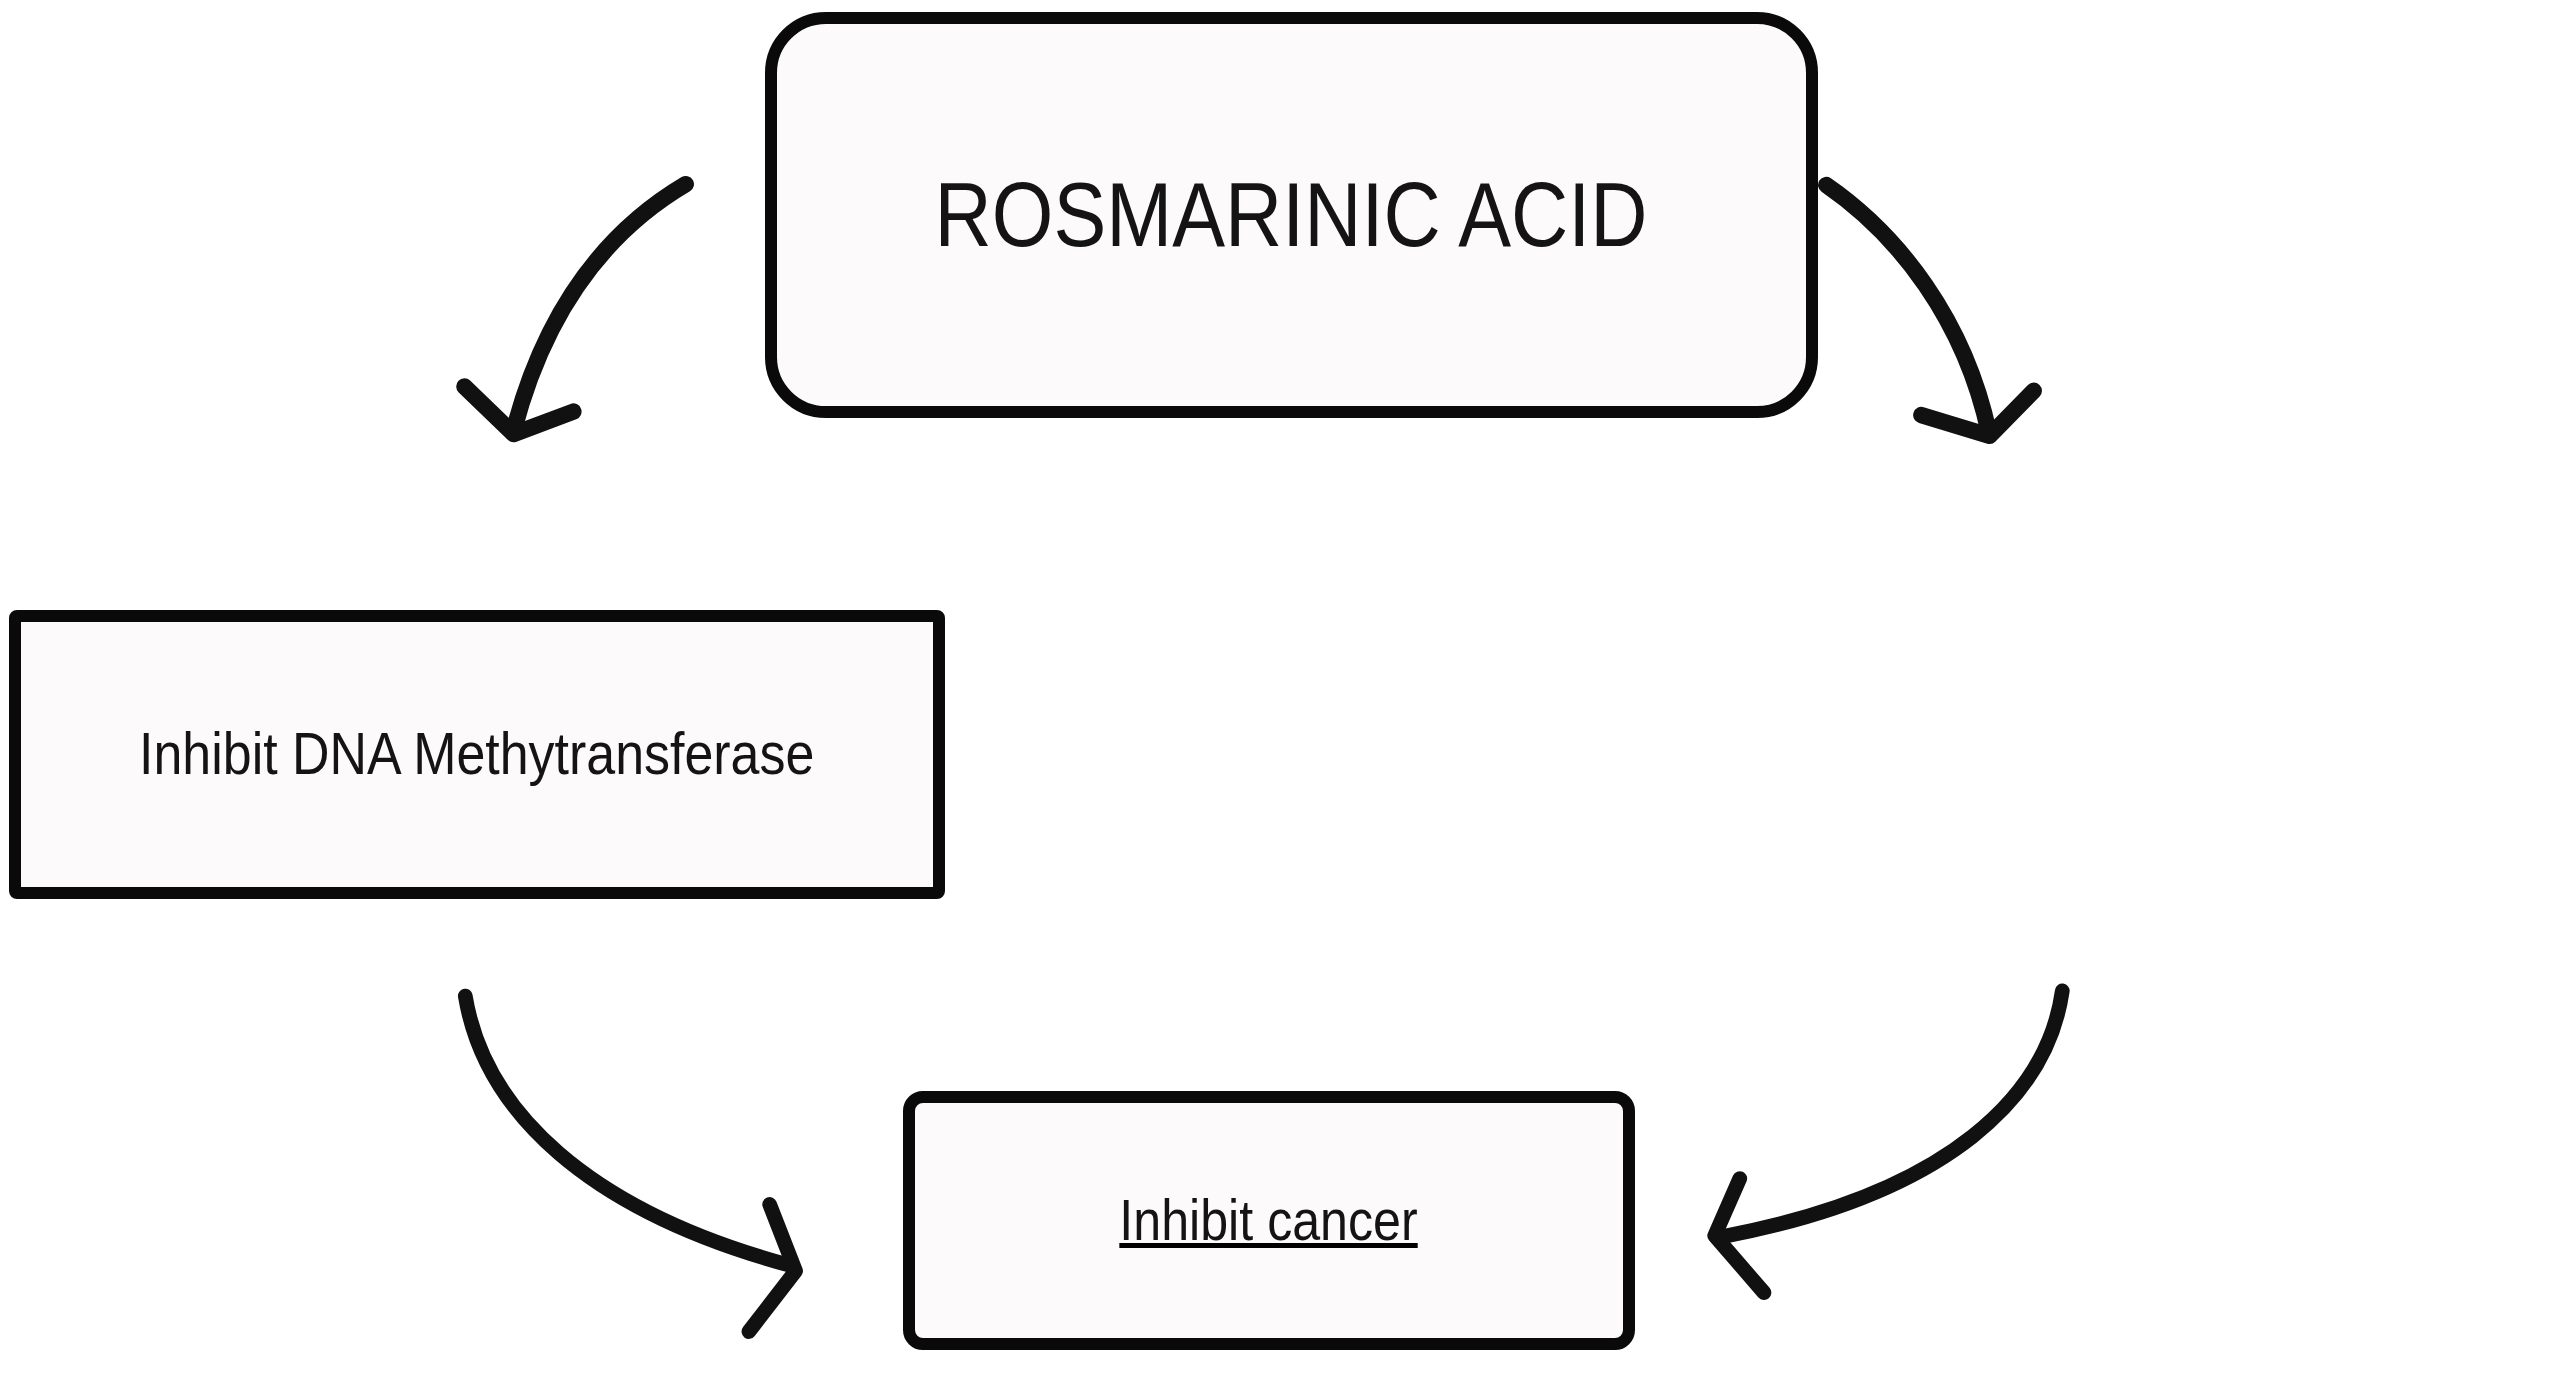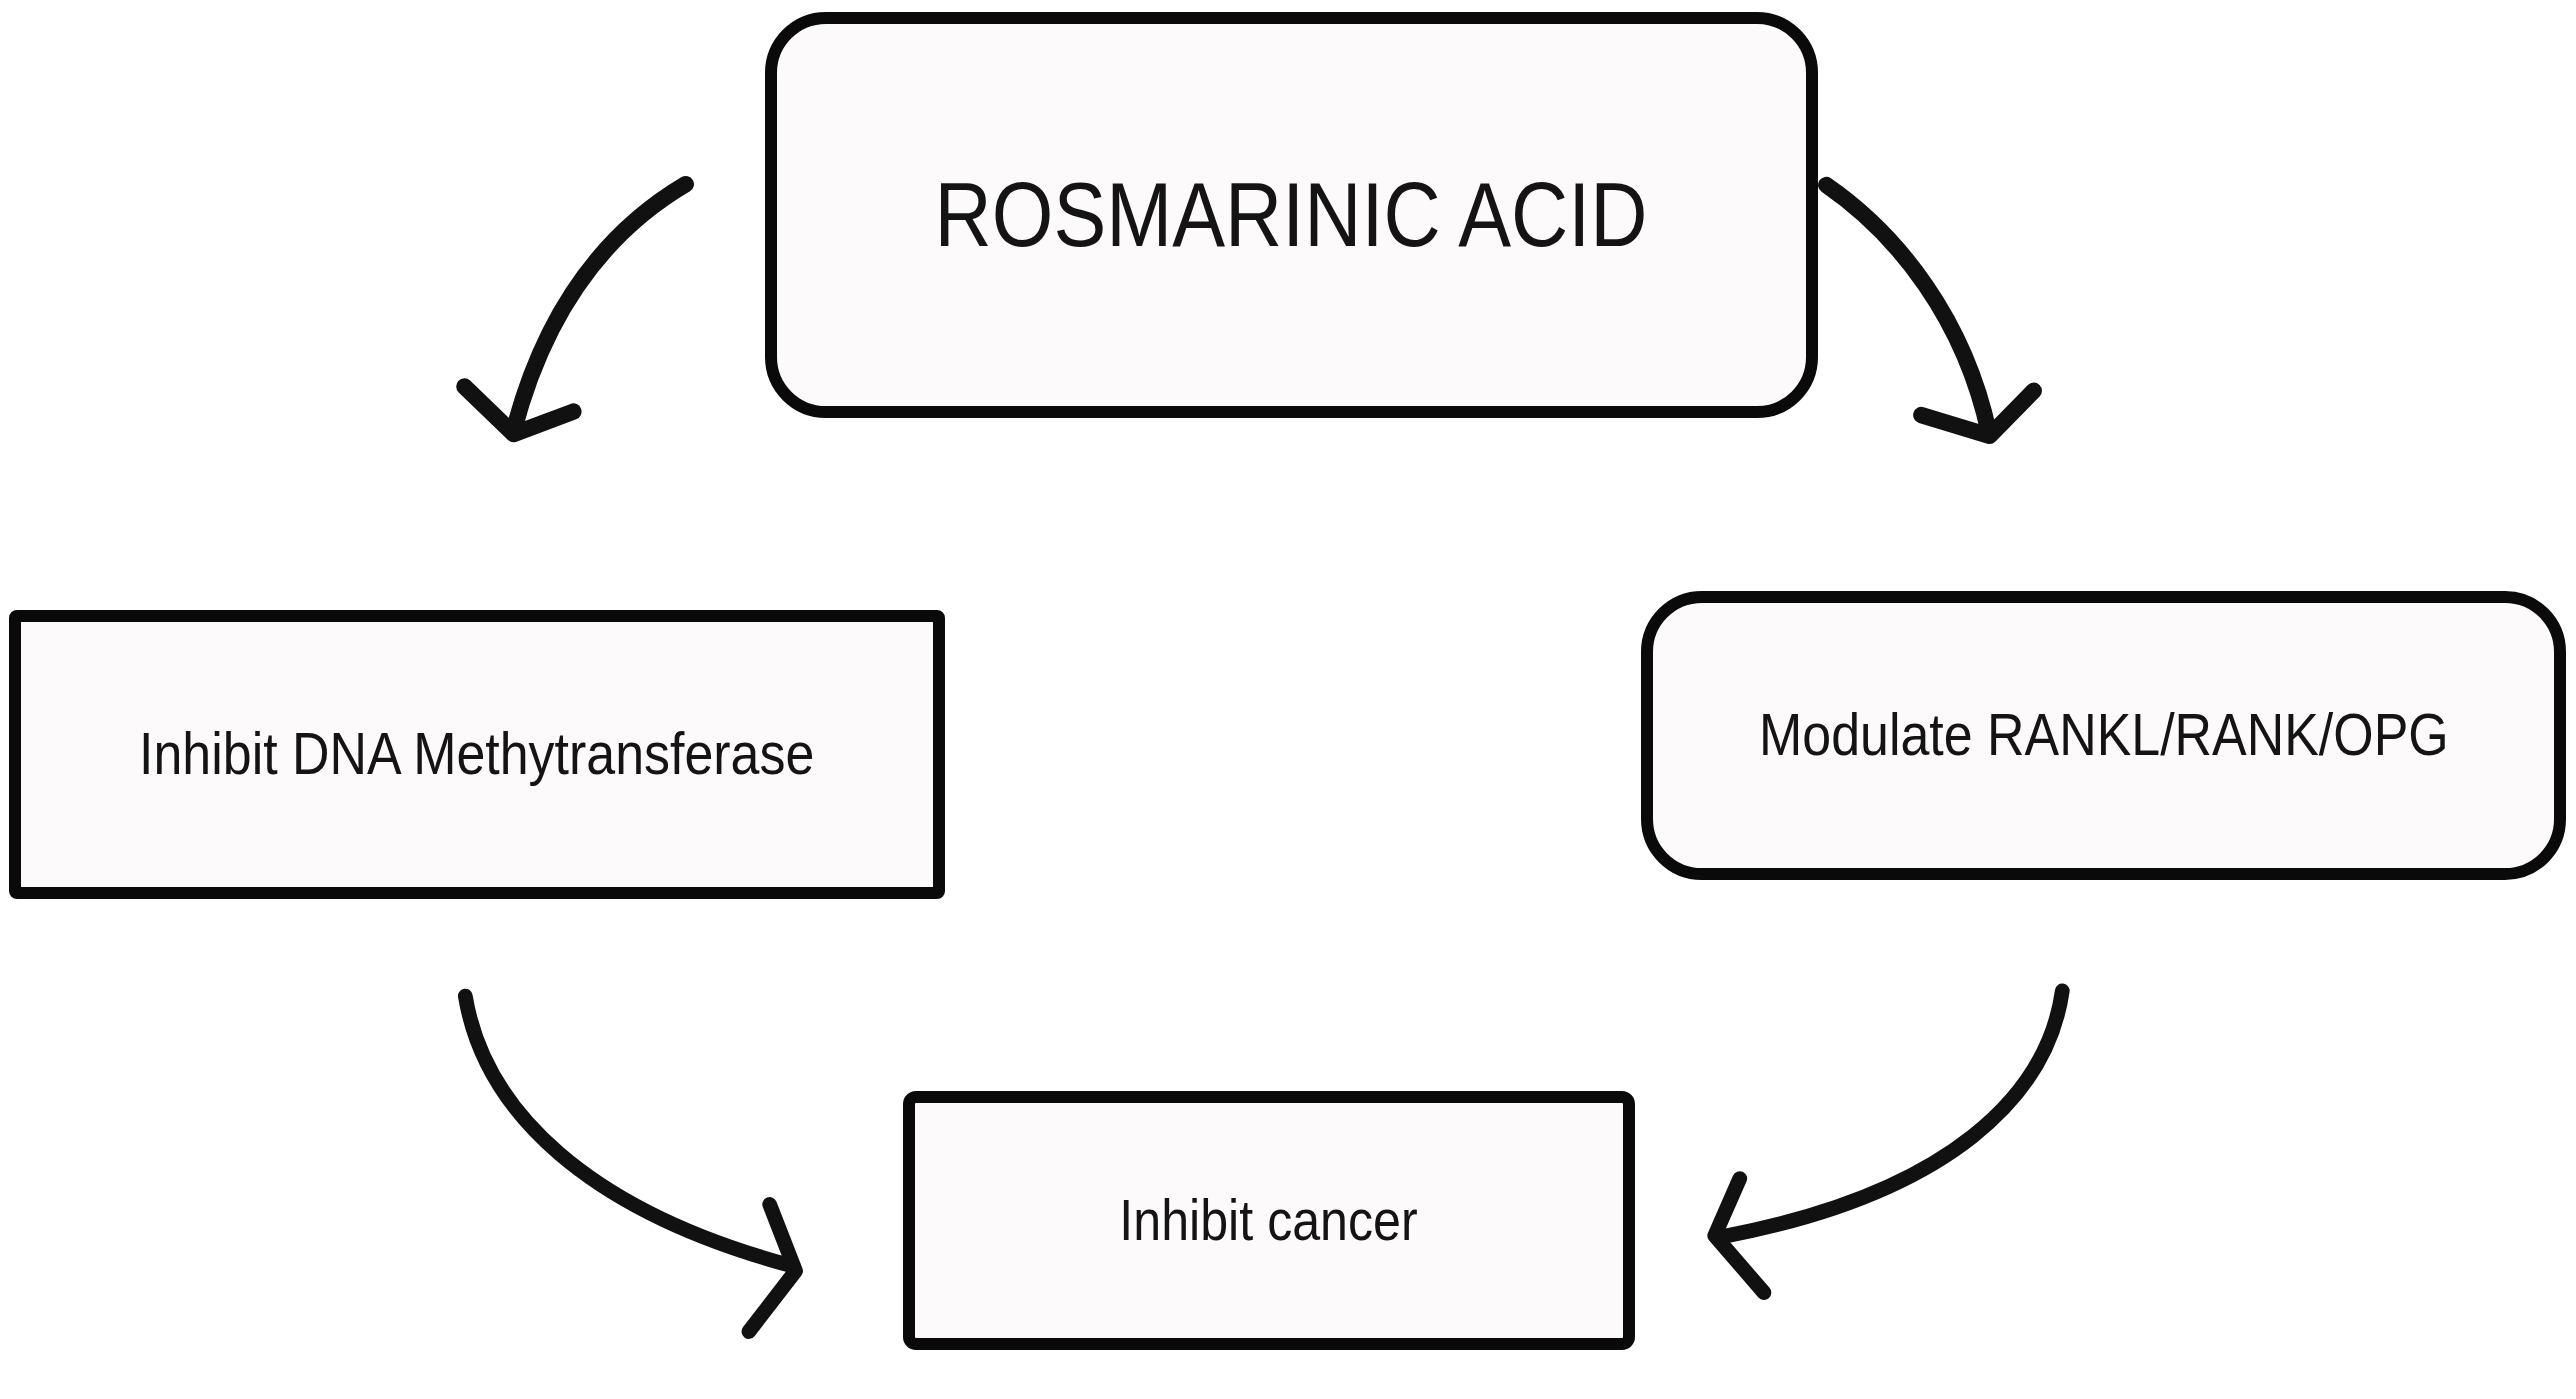--- a/index.html
+++ b/index.html
@@ -87,21 +87,22 @@
     font-size: 59px;
   }
 
   
   #node-inhibit-cancer {
     left: 903px;
     top: 1091px;
     width: 732px;
     height: 259px;
     border-width: 12px;
-    border-radius: 13px;
+    border-radius: 20px;
+    text-decoration: underline;
   }
   #node-inhibit-cancer .node-label {
     font-size: 57px;
   }
 
   .edge-path {
     fill: none;
     stroke: #111111;
     stroke-linecap: round;
     stroke-linejoin: round;
@@ -136,22 +137,19 @@
   </svg>
 
   <div class="node-box" id="node-rosmarinic-acid">
     <span class="node-label">ROSMARINIC ACID</span>
   </div>
 
   <div class="node-box" id="node-inhibit-dnmt">
     <span class="node-label">Inhibit DNA Methytransferase</span>
   </div>
 
-  <div class="node-box" id="node-modulate-rankl">
-    <span class="node-label">Modulate RANKL/RANK/OPG</span>
-  </div>
 
   <div class="node-box" id="node-inhibit-cancer">
     <span class="node-label">Inhibit cancer</span>
   </div>
 
 </div>
 
 
 </body></html>

